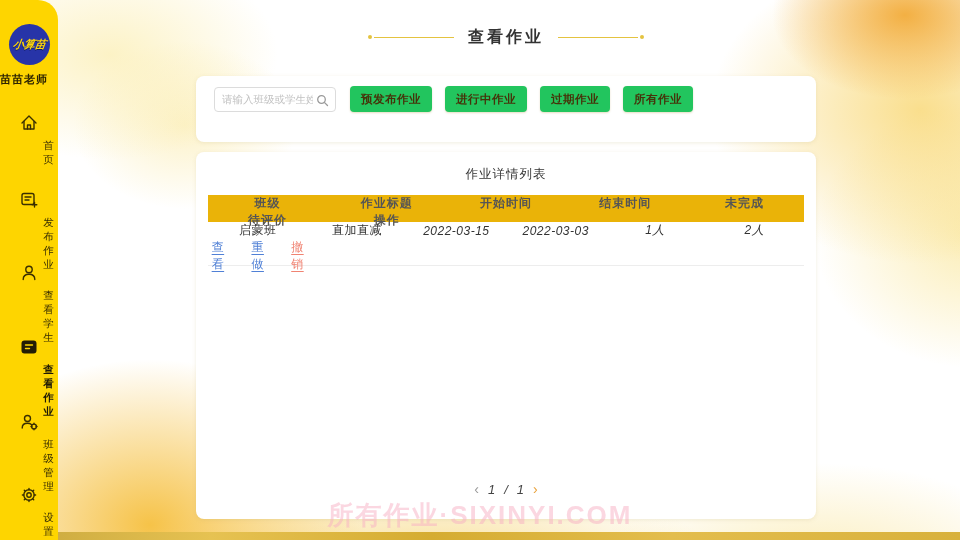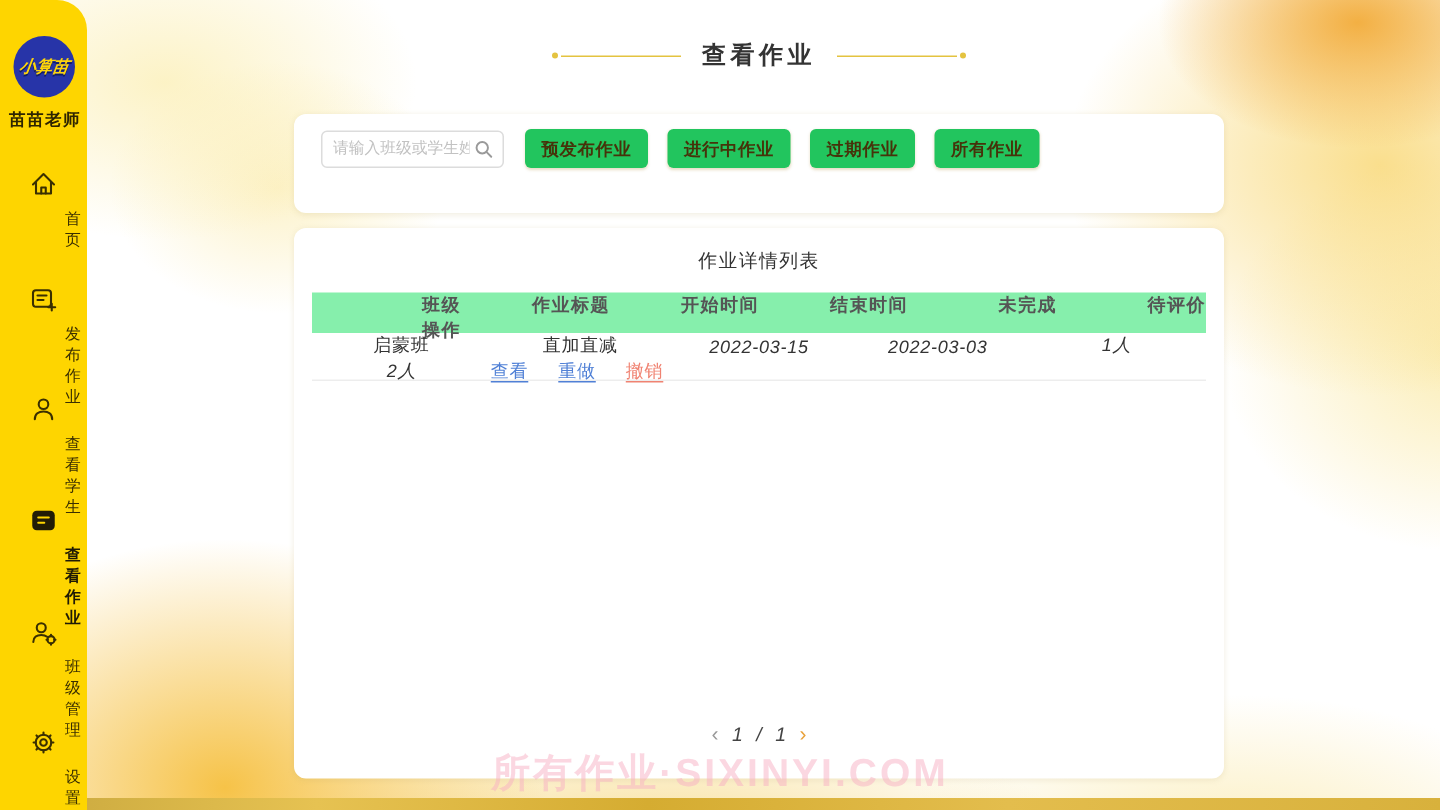--- a/index.html
+++ b/index.html
@@ -30,21 +30,21 @@
   }
   .logo {
     position:absolute; left:9px; top:24px; width:41px; height:41px; border-radius:50%;
     background:#2734A8; display:flex; align-items:center; justify-content:center;
   }
   .logo-text {
     color:#FFD60A; font-size:11px; font-weight:bold; font-style:italic;
     transform:skewX(-8deg); white-space:nowrap; text-shadow:0 1px 0 #101c66;
   }
   .user-name {
-    position:absolute; left:0; top:72px; width:60px; text-align:center;
+    position:absolute; left:0; top:72px; width:60px; 
     font-size:11px; font-weight:bold; color:#2E2500; letter-spacing:1px;
   }
   .nav-item { position:absolute; left:0; width:58px; text-align:center; cursor:pointer; }
   .nav-item .icn { display:block; height:22px; }
   .nav-label { display:block; font-size:10.5px; color:#3A2F00; margin-top:4px; letter-spacing:1px;padding-left:40px; }
   .nav-item.active .nav-label { font-weight:bold; color:#1F1A05; }
   
   .page-header {
     position:absolute; left:196px; top:22px; width:620px; height:30px; z-index:4;
     display:flex; align-items:center; justify-content:center; gap:14px;
@@ -76,26 +76,26 @@
     height:26px; margin-left:13px; padding:0 11px; border:none; border-radius:4px;
     background:#22c55e; color:#46330A; font-size:11.5px; font-weight:bold;
     font-family:"Liberation Sans", sans-serif; cursor:pointer; letter-spacing:0.5px;
     box-shadow:0 1px 2px rgba(160,120,20,0.25);
   }
   .filter-btn:first-of-type { margin-left:14px; }
   
   .table-card { top:152px; height:367px; padding:14px 12px 0 12px; }
   .table-title { text-align:center; font-size:12.5px; color:#333; letter-spacing:1px; margin-bottom:12px; }
   .thead {
-    display:grid; grid-template-columns:repeat(6,1fr); background:#86efac;
-    height:27px; align-items:center; text-align:right;
+    display:grid; grid-template-columns:repeat(5,1fr); background:#eab308;
+    height:27px; align-items:center; text-align:center;
     font-size:12px; font-weight:bold; color:#555; letter-spacing:1px;
   }
   .trow {
-    display:grid; grid-template-columns:repeat(5,1fr); height:32px; align-items:center;
+    display:grid; grid-template-columns:repeat(6,1fr); height:44px; align-items:center;
     text-align:center; font-size:12px; color:#333; border-bottom:1px solid #EDEDED;
     letter-spacing:0.5px;
   }
   .italic { font-style:italic; }
   .ops { display:flex; gap:20px;font-family:Liberation Serif, serif; }
   .op-link { font-size:12px; cursor:pointer; text-decoration:underline; text-underline-offset:3px; }
   .op-view, .op-redo { color:#5080D6; }
   .op-revoke { color:#F08372; }
   
   .pagination {

